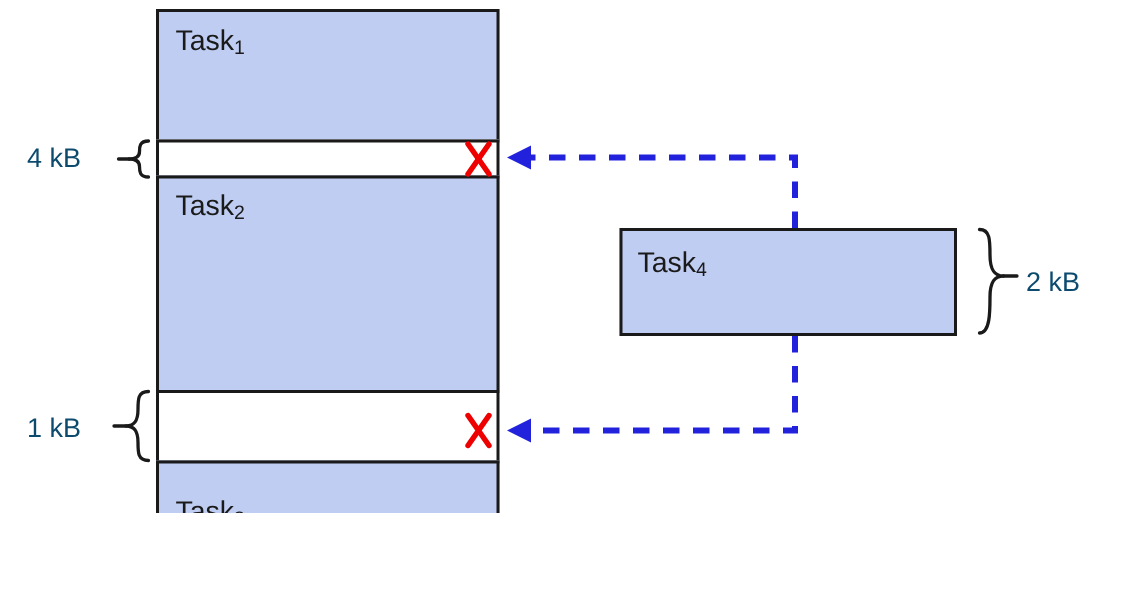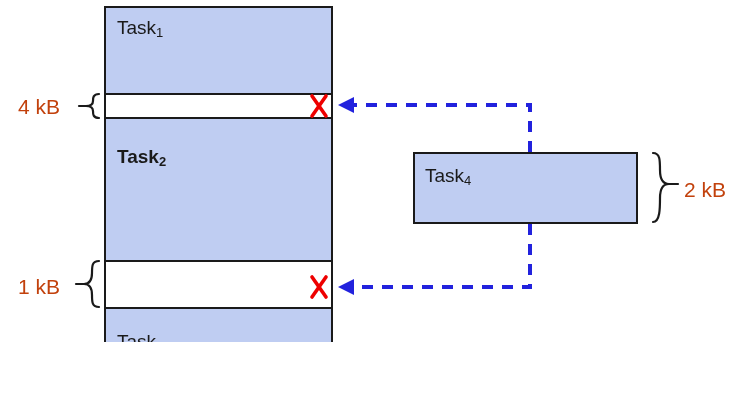--- a/index.html
+++ b/index.html
@@ -38,22 +38,22 @@
     white-space: nowrap;
   }
   .blk-label sub, .box-label sub {
     font-size: 13px;
     vertical-align: baseline;
     position: relative;
     bottom: -3px;
   }
   .dim-label {
     position: absolute;
-    font-size: 21px;
-    color: #c2410c;
+    font-size: 18px;
+    color: #0c4a6e;
     line-height: 1;
     white-space: nowrap;
   }
   svg.overlay {
     position: absolute;
     left: 0;
     top: 0;
     width: 753px;
     height: 401px;
     pointer-events: none;
@@ -65,21 +65,21 @@
 <div id="stage">
 
   <div class="blk" style="left:104px; top:6px; width:229px; height:89px;"></div>
   <div class="blk-label" style="left:117px; top:18px;">
     <span>Task</span><sub>1</sub>
   </div>
 
   <div class="gap" style="left:104px; top:93px; width:229px; height:26px;"></div>
 
   <div class="blk" style="left:104px; top:117px; width:229px; height:145px;"></div>
-  <div class="blk-label" style="left:117px; top:147px;font-weight:bold;">
+  <div class="blk-label" style="left:117px; top:128px;">
     <span>Task</span><sub>2</sub>
   </div>
 
   <div class="gap" style="left:104px; top:260px; width:229px; height:49px;"></div>
 
   <div class="blk" style="left:104px; top:307px; width:229px; height:84px;"></div>
   <div class="blk-label" style="left:117px; top:332px;">
     <span>Task</span><sub>3</sub>
   </div>
 

